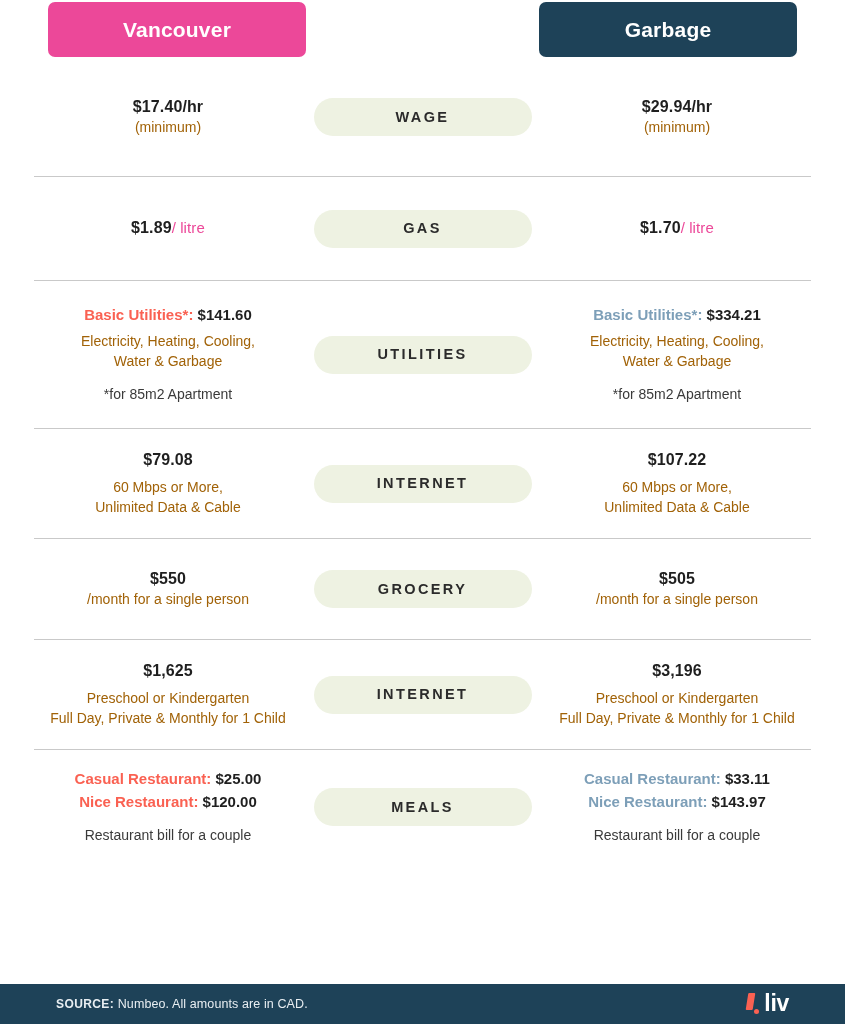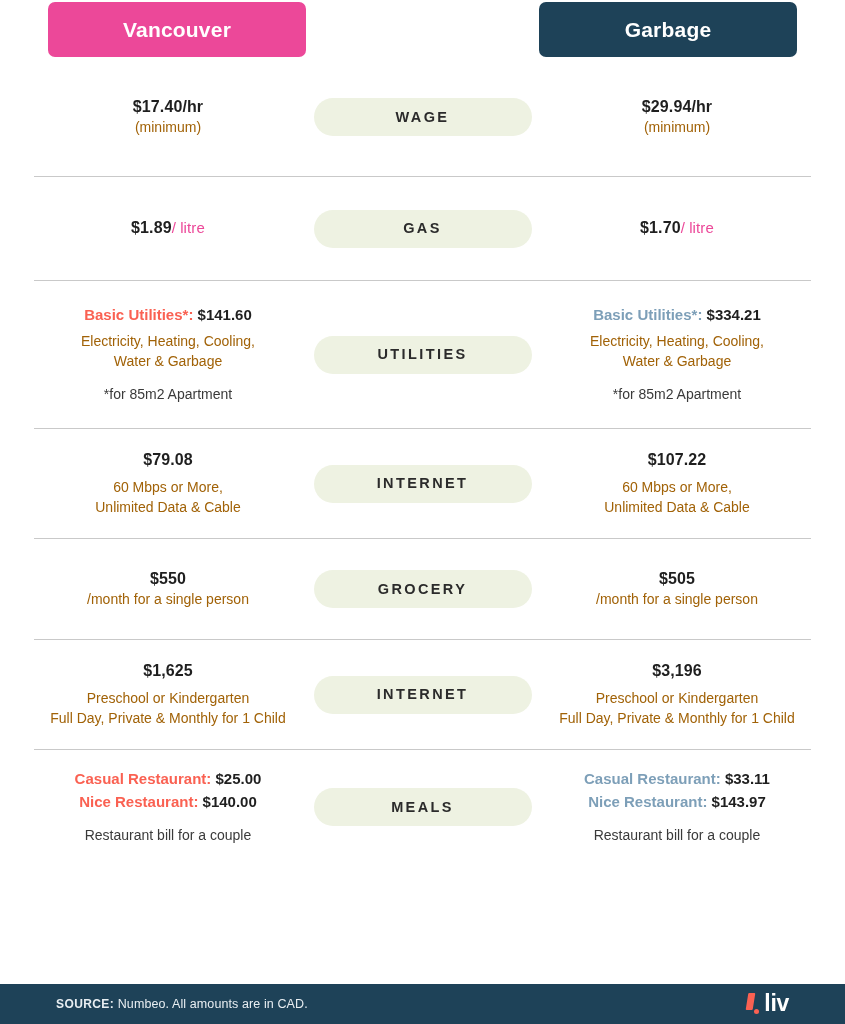--- a/index.html
+++ b/index.html
@@ -304,21 +304,21 @@
     </div>
 
     <div class="row r-meals">
       <div class="col van">
         <div class="tag-line">
           <span class="tag">Casual Restaurant:</span>
           <span class="val">$25.00</span>
         </div>
         <div class="tag-line">
           <span class="tag">Nice Restaurant:</span>
-          <span class="val">$140.00</span>
+          <span class="val">$120.00</span>
         </div>
         <div class="note">Restaurant bill for a couple</div>
       </div>
       <div class="col spacer">
         <div class="pill">MEALS</div>
       </div>
       <div class="col sea">
         <div class="tag-line">
           <span class="tag">Casual Restaurant:</span>
           <span class="val">$33.11</span>

